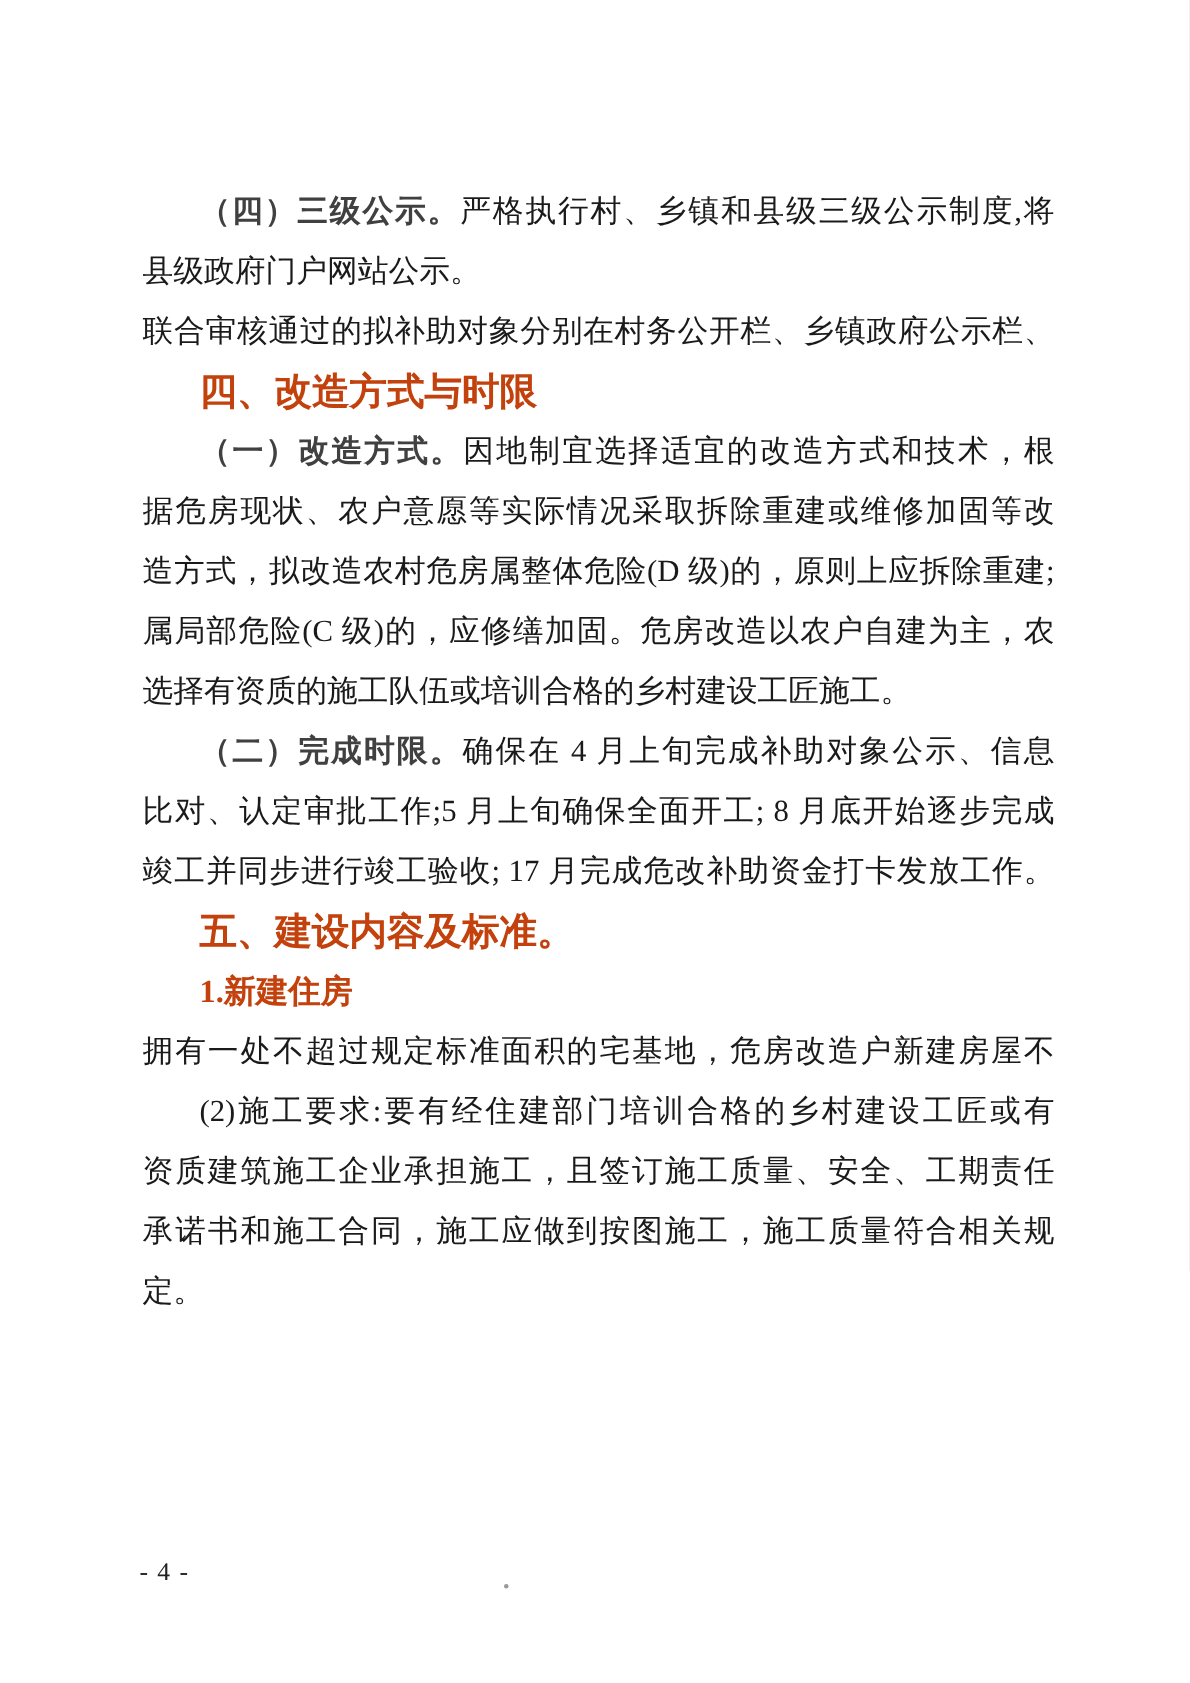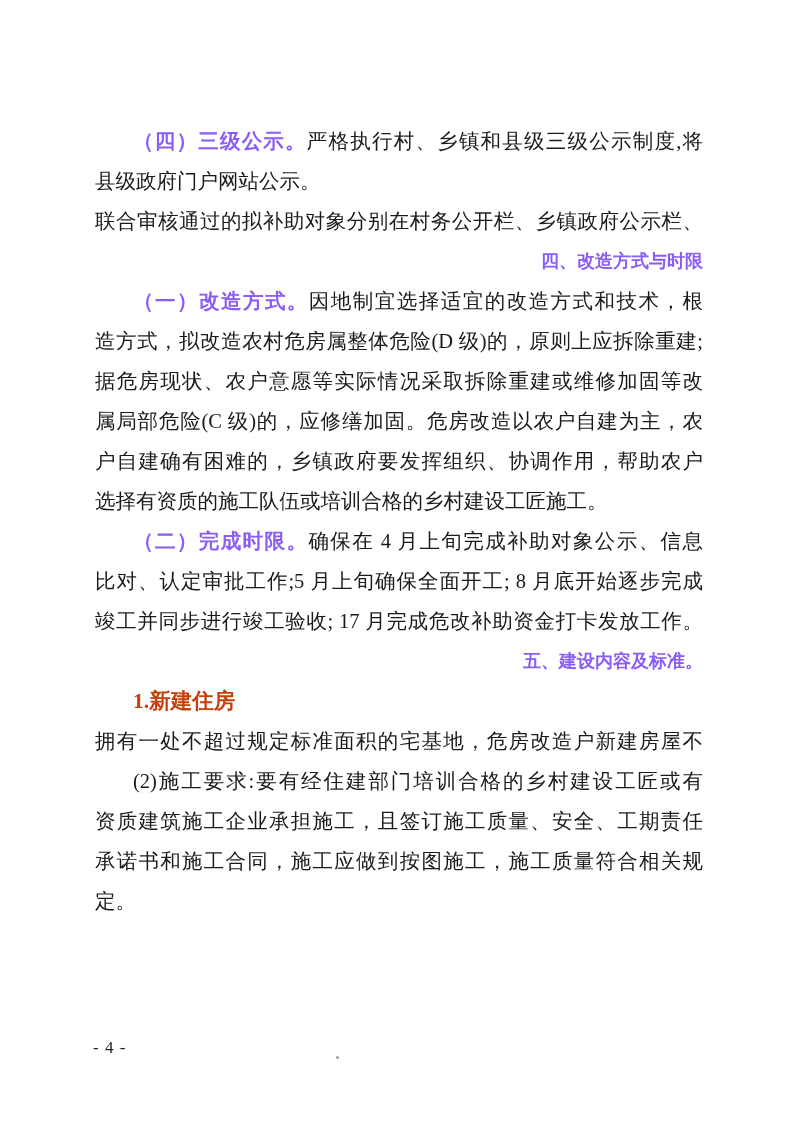--- a/index.html
+++ b/index.html
@@ -33,28 +33,27 @@
   .line.fill {
     text-align: justify;
     text-align-last: justify;
     text-justify: inter-character;
   }
   .line.indent {
     padding-left: 38px;
   }
   .label {
     font-weight: bold;
-    color: #8b5cf6;
+    color: #404040;
   }
   .line.heading {
     font-family: "Liberation Sans", "DejaVu Sans", sans-serif;
     font-weight: bold;
-    font-size: 18px;
-    color: #8b5cf6;
-    text-align: right;
+    font-size: 25px;
+    color: #c2410c;
   }
   .line.subheading {
     font-weight: bold;
     font-size: 21.5px;
     color: #c2410c;
   }
   .footer {
     position: absolute;
     left: 93px;
     top: 1038px;
@@ -75,24 +74,23 @@
 </head>
 <body>
 
 <div class="page">
   <main class="content" id="doc-body">
       <div class="line body fill indent"><span class="label">（四）三级公示。</span><span class="text">严格执行村、乡镇和县级三级公示制度,将</span></div>
       <div class="line body"><span class="text">县级政府门户网站公示。</span></div>
       <div class="line body fill"><span class="text">联合审核通过的拟补助对象分别在村务公开栏、乡镇政府公示栏、</span></div>
       <div class="line heading indent"><span class="text">四、改造方式与时限</span></div>
       <div class="line body fill indent"><span class="label">（一）改造方式。</span><span class="text">因地制宜选择适宜的改造方式和技术，根</span></div>
+      <div class="line body fill"><span class="text">据危房现状、农户意愿等实际情况采取拆除重建或维修加固等改</span></div>
       <div class="line body fill"><span class="text">造方式，拟改造农村危房属整体危险(D 级)的，原则上应拆除重建;</span></div>
-      <div class="line body fill"><span class="text">据危房现状、农户意愿等实际情况采取拆除重建或维修加固等改</span></div>
       <div class="line body fill"><span class="text">属局部危险(C 级)的，应修缮加固。危房改造以农户自建为主，农</span></div>
-      <div class="line body fill"><span class="text">户自建确有困难的，乡镇政府要发挥组织、协调作用，帮助农户</span></div>
       <div class="line body"><span class="text">选择有资质的施工队伍或培训合格的乡村建设工匠施工。</span></div>
       <div class="line body fill indent"><span class="label">（二）完成时限。</span><span class="text">确保在 4 月上旬完成补助对象公示、信息</span></div>
       <div class="line body fill"><span class="text">比对、认定审批工作;5 月上旬确保全面开工; 8 月底开始逐步完成</span></div>
       <div class="line body fill"><span class="text">竣工并同步进行竣工验收; 17 月完成危改补助资金打卡发放工作。</span></div>
       <div class="line heading indent"><span class="text">五、建设内容及标准。</span></div>
       <div class="line subheading indent"><span class="text">1.新建住房</span></div>
       <div class="line body fill"><span class="text">拥有一处不超过规定标准面积的宅基地，危房改造户新建房屋不</span></div>
       <div class="line body fill indent"><span class="text">(2)施工要求:要有经住建部门培训合格的乡村建设工匠或有</span></div>
       <div class="line body fill"><span class="text">资质建筑施工企业承担施工，且签订施工质量、安全、工期责任</span></div>
       <div class="line body fill"><span class="text">承诺书和施工合同，施工应做到按图施工，施工质量符合相关规</span></div>

